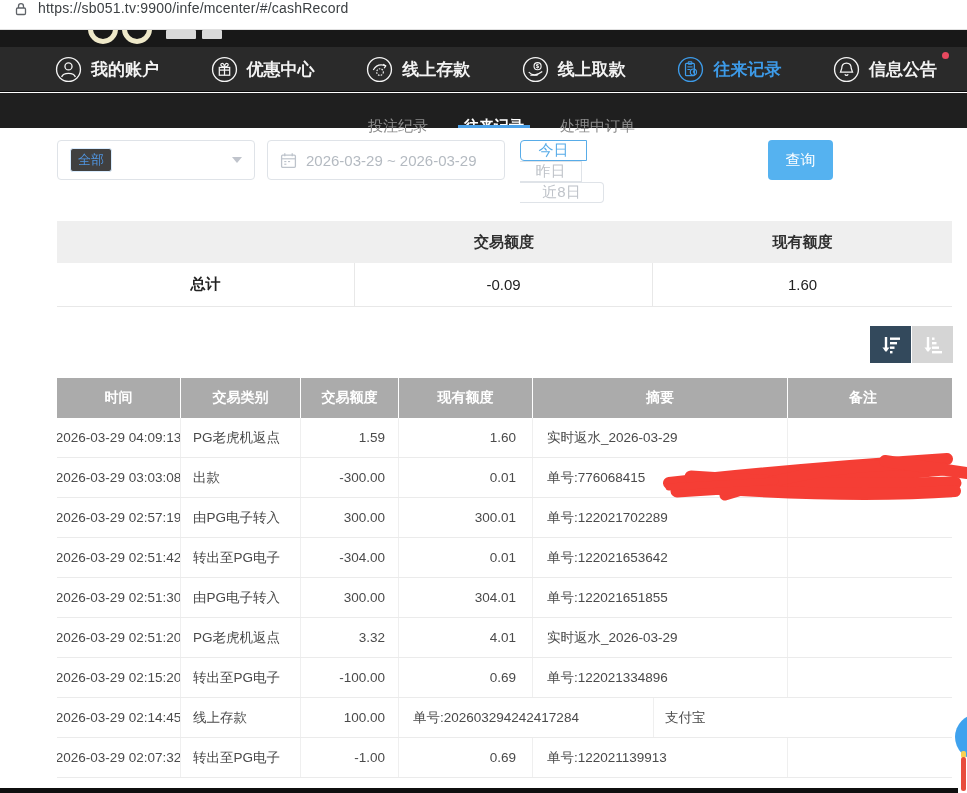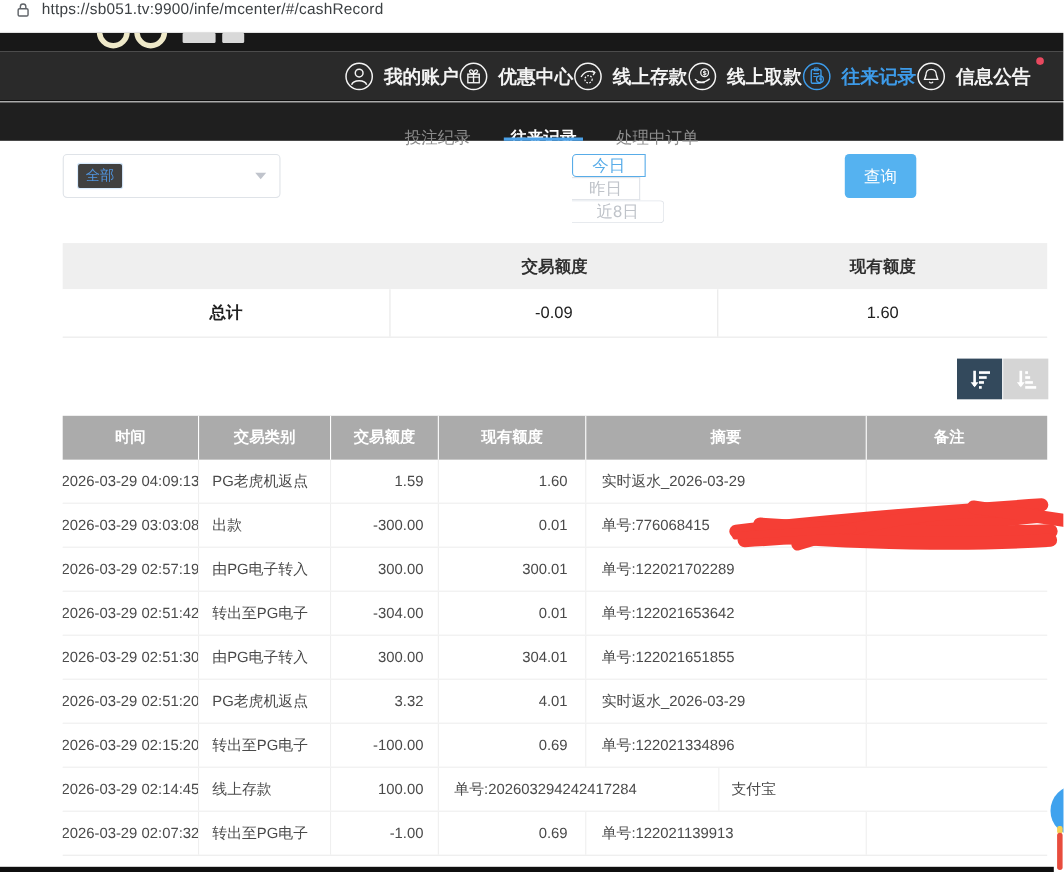--- a/index.html
+++ b/index.html
@@ -12,21 +12,21 @@
   .urlbar .lock { width:18px; height:18px; margin-right:8px; flex:0 0 auto; }
   .urlbar .url { font-size:14px; color:#3c4043; letter-spacing:.2px; }
 
   
   .logostrip { position:absolute; left:0; top:30px; width:967px; height:17px; background:#181818; overflow:hidden; }
   .logo-arc { position:absolute; width:30px; height:30px; border:5px solid #efe9c9; border-radius:50%; top:-16px; background:transparent; }
   .logo-block { position:absolute; top:0; height:9px; background:#d9d9d9; border-radius:1px; }
 
   
   .topnav { position:absolute; left:0; top:47px; width:967px; height:45px; background:#2a2a2a;
-            display:flex; align-items:center; justify-content:flex-end; padding:0 30px 0 55px;
+            display:flex; align-items:center; justify-content:space-between; padding:0 30px 0 55px;
             border-bottom:1px solid #0c0c0c; }
   .nav-item { display:flex; align-items:center; gap:9px; color:#f4f4f4; font-size:17px; font-weight:600; cursor:pointer; position:relative; }
   .nav-item.active { color:#3d9be9; }
   .nav-item svg { display:block; }
   .red-dot { position:absolute; right:-12px; top:-4px; width:7px; height:7px; border-radius:50%; background:#e8495f; }
 
   
   .subtabs { position:absolute; left:0; top:93px; width:967px; height:35px; background:#1f1f1f;
              display:flex; align-items:center; justify-content:center; gap:32px; padding-left:36px; }
   .subtab { color:#8c8c8c; font-size:15px; height:35px; line-height:33px; position:relative; cursor:pointer; padding:16px 2px; }
@@ -186,20 +186,32 @@
     <div class="subtab">
       <span>处理中订单</span>
     </div>
   </div>
 
   <div class="select-box">
     <span class="tag">全部</span>
     <span class="caret-down"></span>
   </div>
 
+  <div class="date-box">
+    <svg width="17" height="17" viewBox="0 0 16 16">
+      <rect x="1.5" y="3" width="13" height="11.5" rx="1" fill="none" stroke="#bdc3cb" stroke-width="1.2"></rect>
+      <line x1="4.5" y1="1.2" x2="4.5" y2="4" stroke="#bdc3cb" stroke-width="1.2"></line>
+      <line x1="11.5" y1="1.2" x2="11.5" y2="4" stroke="#bdc3cb" stroke-width="1.2"></line>
+      <line x1="1.5" y1="6.4" x2="14.5" y2="6.4" stroke="#bdc3cb" stroke-width="1.1"></line>
+      <line x1="4" y1="9" x2="6" y2="9" stroke="#bdc3cb" stroke-width="1.1"></line>
+      <line x1="7.5" y1="9" x2="9.5" y2="9" stroke="#bdc3cb" stroke-width="1.1"></line>
+      <line x1="4" y1="11.5" x2="6" y2="11.5" stroke="#bdc3cb" stroke-width="1.1"></line>
+    </svg>
+    <span class="date-text">2026-03-29 ~ 2026-03-29</span>
+  </div>
 
   <div class="btn-group">
     <div class="qbtn today">
       <span>今日</span>
     </div>
     <div class="qbtn yesterday">
       <span>昨日</span>
     </div>
     <div class="qbtn last8">
       <span>近8日</span>

